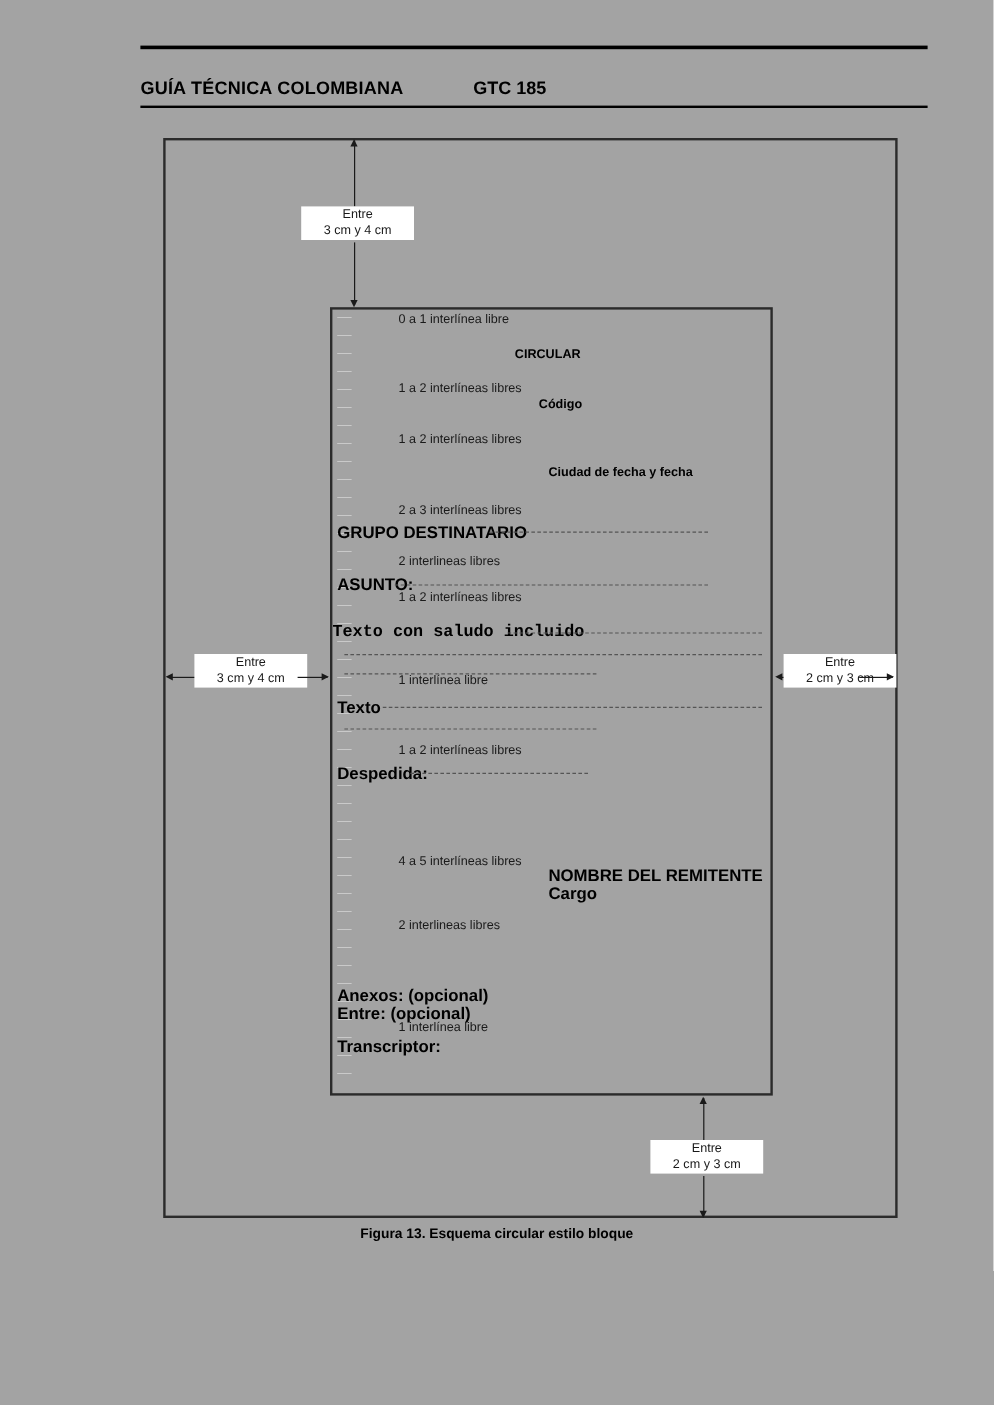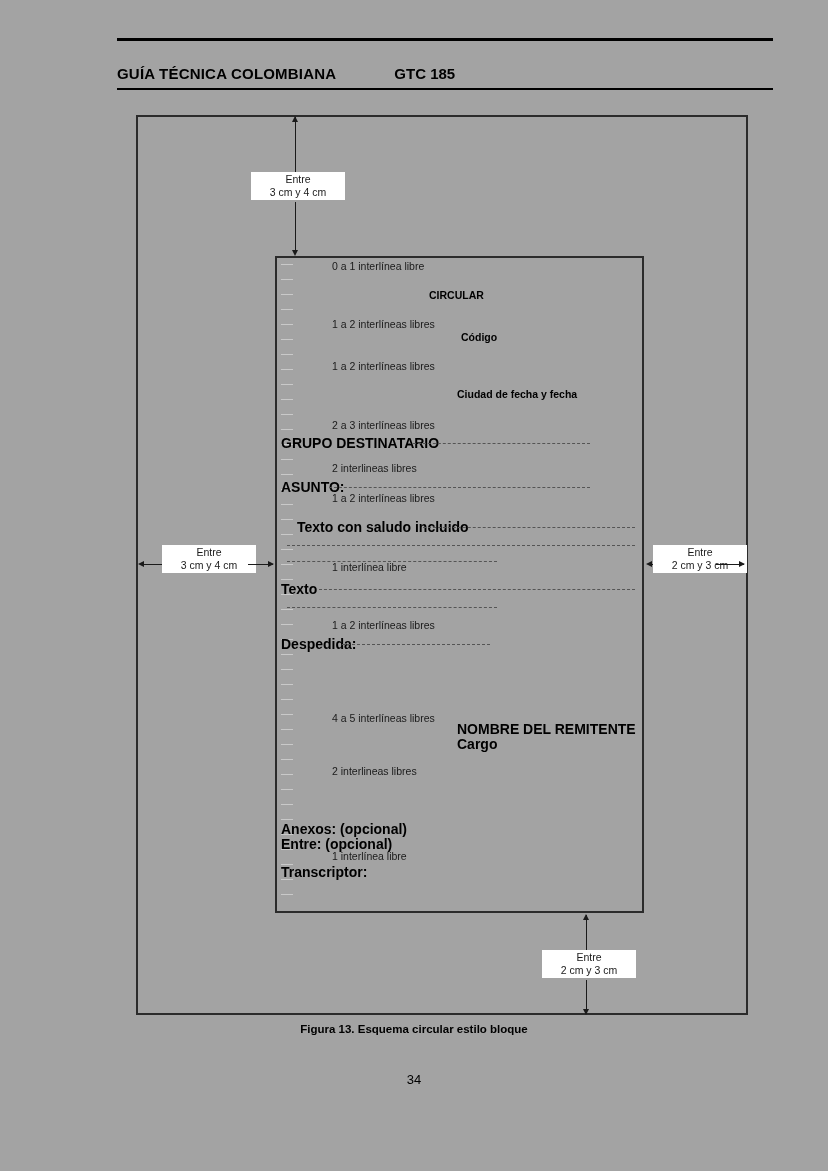--- a/index.html
+++ b/index.html
@@ -241,39 +241,39 @@
 
   <div id="inner-box">
     <div id="line-ticks"></div>
 
     <div class="note" style="left:55px; top:2px;">0 a 1 interlínea libre</div>
 
     <div class="ctr" style="left:152px; top:31px;">CIRCULAR</div>
 
     <div class="note" style="left:55px; top:60px;">1 a 2 interlíneas libres</div>
 
-    <div class="ctr" style="left:184px; top:73px;">Código</div>
+    <div class="ctr" style="left:172px; top:73px;">Código</div>
 
     <div class="note" style="left:55px; top:102px;">1 a 2 interlíneas libres</div>
 
     <div class="ctr" style="left:180px; top:130px;">Ciudad de fecha y fecha</div>
 
     <div class="note" style="left:55px; top:161px;">2 a 3 interlíneas libres</div>
 
     <div class="lbl" style="left:4px; top:177px;">GRUPO DESTINATARIO</div>
     <div class="dash" style="left:131px; top:185px; width:182px;"></div>
 
     <div class="note" style="left:55px; top:204px;">2 interlineas libres</div>
 
     <div class="lbl" style="left:4px; top:221px;">ASUNTO:</div>
     <div class="dash" style="left:52px; top:229px; width:261px;"></div>
 
     <div class="note" style="left:55px; top:234px;">1 a 2 interlíneas libres</div>
 
-    <div class="lbl" style="left:20px; top:261px;">Texto con saludo incluido</div>
+    <div class="lbl" style="left:0; top:261px;font-family:Liberation Mono, monospace;">Texto con saludo incluido</div>
     <div class="dash" style="left:146px; top:269px; width:212px;"></div>
     <div class="dash" style="left:10px; top:287px; width:348px;"></div>
     <div class="dash" style="left:10px; top:303px; width:210px;"></div>
 
     <div class="note" style="left:55px; top:303px;">1 interlínea libre</div>
 
     <div class="lbl" style="left:4px; top:323px;">Texto</div>
     <div class="dash" style="left:42px; top:331px; width:316px;"></div>
     <div class="dash" style="left:10px; top:349px; width:210px;"></div>
 
@@ -291,15 +291,14 @@
 
     <div class="lbl" style="left:4px; top:563px;">Anexos: (opcional)</div>
     <div class="lbl" style="left:4px; top:578px;">Entre: (opcional)</div>
 
     <div class="note" style="left:55px; top:592px;">1 interlínea libre</div>
 
     <div class="lbl" style="left:4px; top:606px;">Transcriptor:</div>
   </div>
 
   <div id="figure-caption">Figura 13. Esquema circular estilo bloque</div>
-  <div id="page-number">34</div>
 
 </div>
 
 </body></html>

